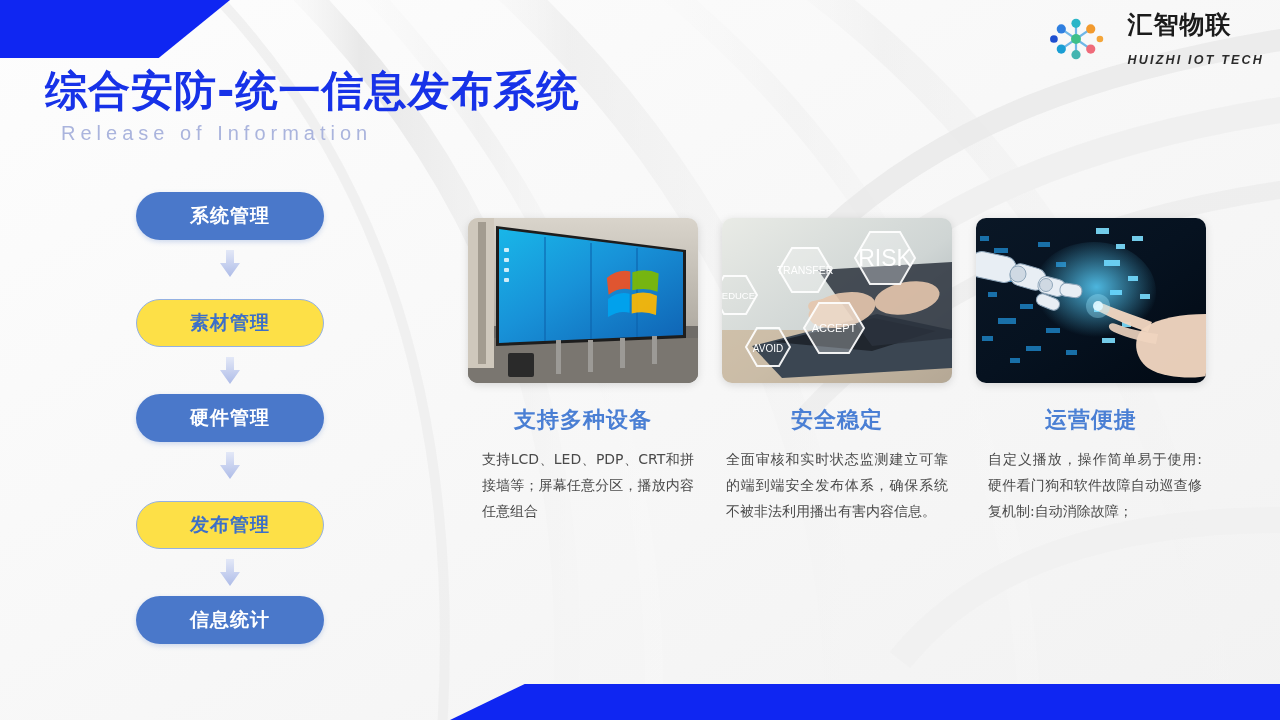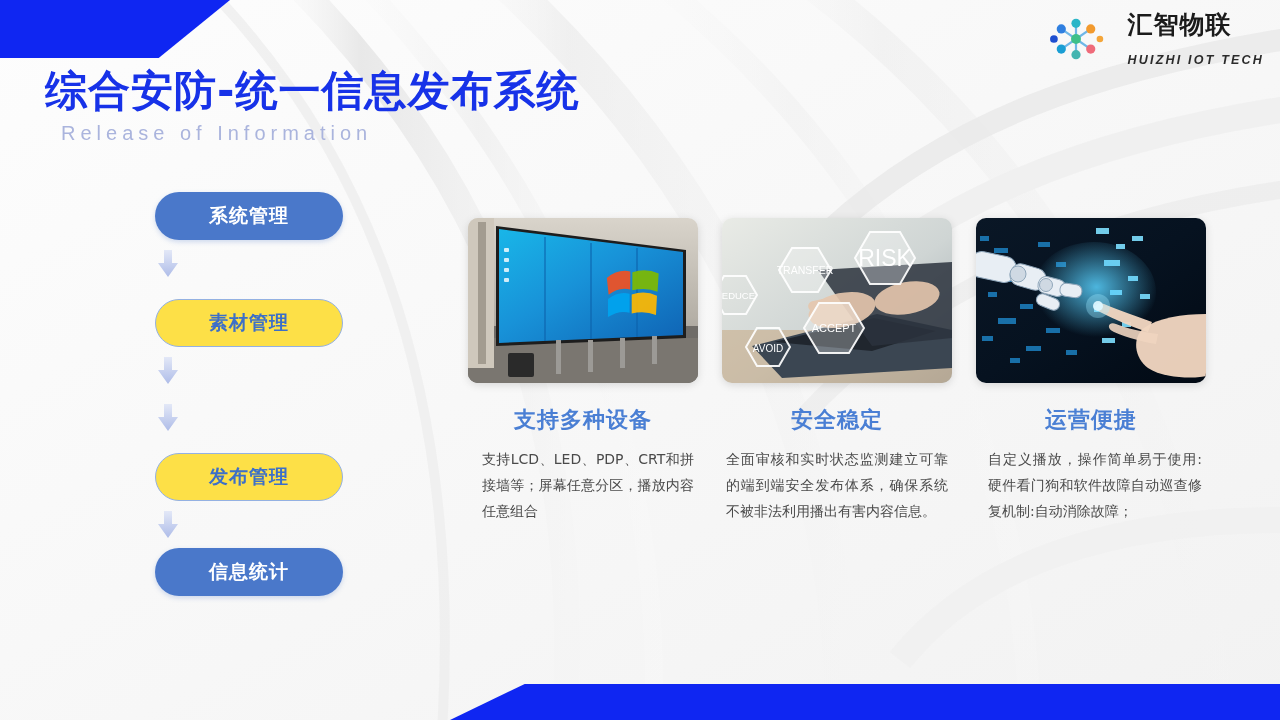--- a/index.html
+++ b/index.html
@@ -105,26 +105,26 @@
     margin-left: 16px;
     font-size: 20px;
     color: #aab4dd;
     letter-spacing: 5px;
     white-space: nowrap;
   }
 
   
   .flow {
     position: absolute;
-    left: 155px;
+    left: 136px;
     top: 192px;
     width: 188px;
     display: flex;
     flex-direction: column;
-    align-items: flex-start;
+    align-items: center;
   }
   .pill {
     width: 188px;
     height: 48px;
     border-radius: 24px;
     display: flex;
     align-items: center;
     justify-content: center;
     font-size: 19px;
     font-weight: bold;
@@ -285,20 +285,23 @@
       <path d="M9 0 h8 v13 h6 L13 27 L3 13 h6 z" fill="url(#ag1)"></path>
     </svg>
 
     <div class="pill outlined">
       <span>素材管理</span>
     </div>
     <svg class="arrow" viewBox="0 0 26 28">
       <path d="M9 0 h8 v13 h6 L13 27 L3 13 h6 z" fill="url(#ag1)"></path>
     </svg>
 
+    <div class="pill filled">
+      <span>硬件管理</span>
+    </div>
     <svg class="arrow" viewBox="0 0 26 28">
       <path d="M9 0 h8 v13 h6 L13 27 L3 13 h6 z" fill="url(#ag1)"></path>
     </svg>
 
     <div class="pill outlined">
       <span>发布管理</span>
     </div>
     <svg class="arrow" viewBox="0 0 26 28">
       <path d="M9 0 h8 v13 h6 L13 27 L3 13 h6 z" fill="url(#ag1)"></path>
     </svg>

